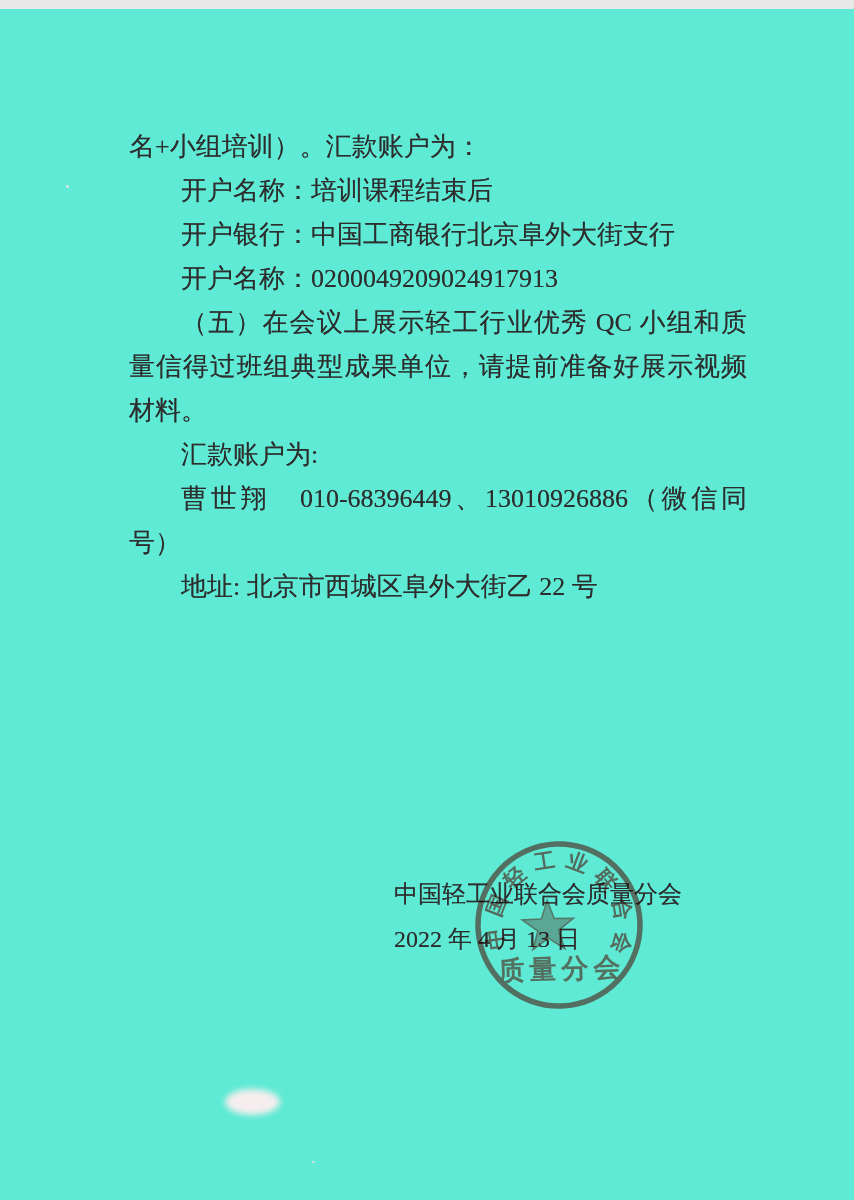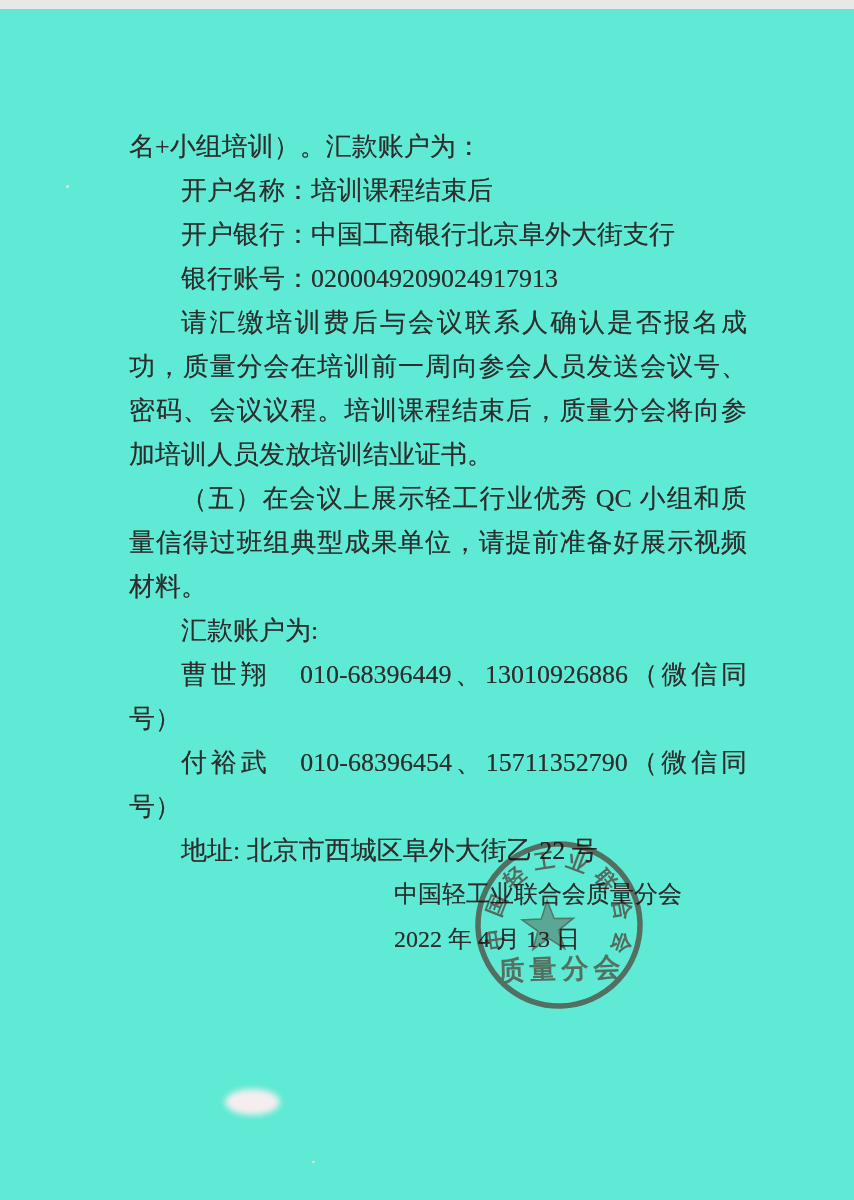--- a/index.html
+++ b/index.html
@@ -59,26 +59,24 @@
 </style>
 </head>
 <body>
 
 <div class="page">
 
   <div class="content">
     <p class="para no-indent">名+小组培训）。汇款账户为：</p>
     <p class="para">开户名称：培训课程结束后</p>
     <p class="para">开户银行：中国工商银行北京阜外大街支行</p>
-    <p class="para">银行账号：0200049209024917913</p>
-    <p class="para">请汇缴培训费后与会议联系人确认是否报名成功，质量分会在培训前一周向参会人员发送会议号、密码、会议议程。培训课程结束后，质量分会将向参加培训人员发放培训结业证书。</p>
+    <p class="para">开户名称：0200049209024917913</p>
     <p class="para">（五）在会议上展示轻工行业优秀 QC 小组和质量信得过班组典型成果单位，请提前准备好展示视频材料。</p>
     <p class="para">汇款账户为:</p>
     <p class="para">曹世翔　010-68396449、13010926886（微信同号）</p>
-    <p class="para">付裕武　010-68396454、15711352790（微信同号）</p>
     <p class="para">地址: 北京市西城区阜外大街乙 22 号</p>
   </div>
 
   <div class="signature">
     <div>中国轻工业联合会质量分会</div>
     <div>2022 年 4 月 13 日</div>
   </div>
 
   <svg class="seal" viewBox="0 0 230 230" width="230" height="230" xmlns="http://www.w3.org/2000/svg">
     <g>

